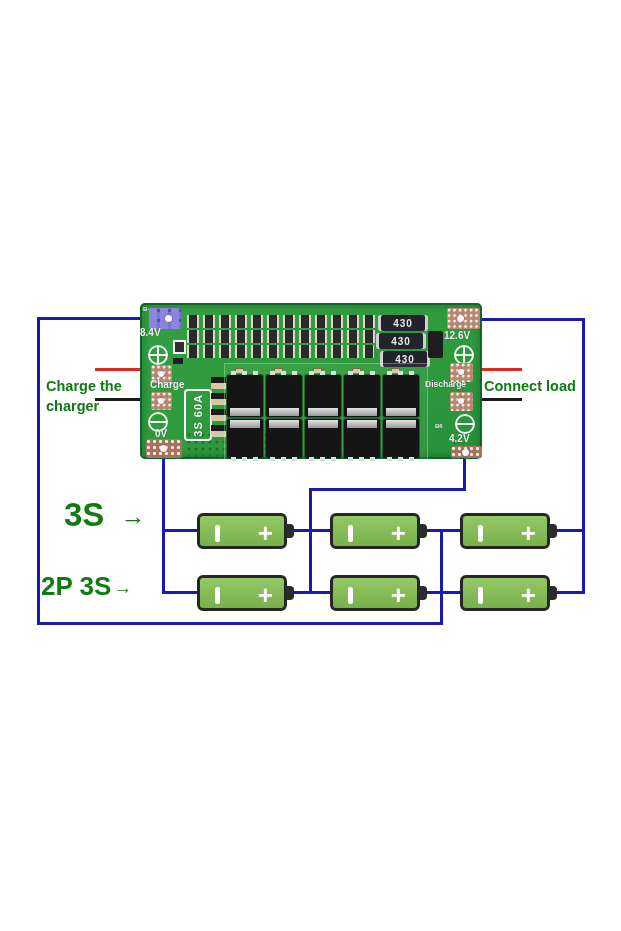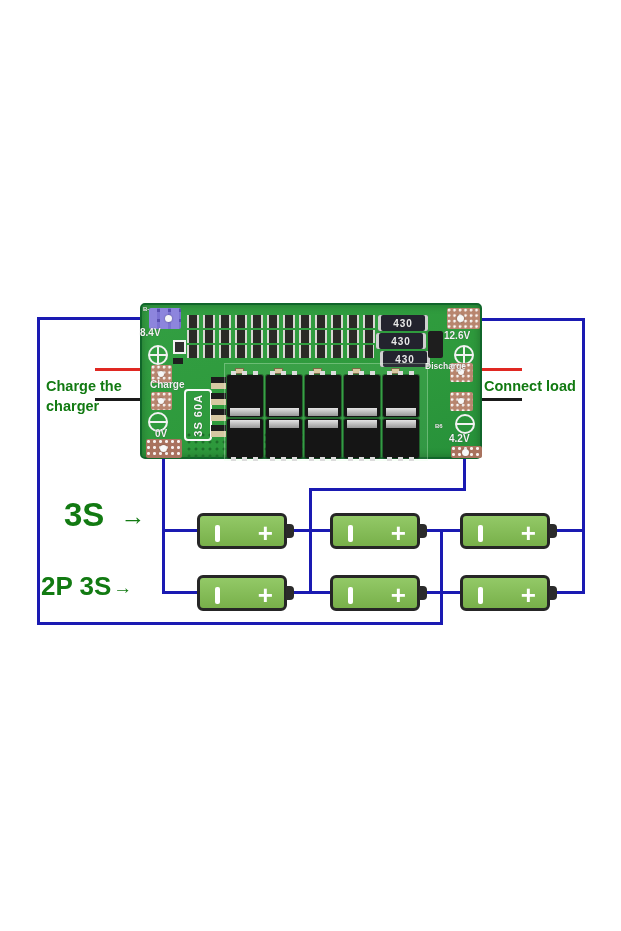--- a/index.html
+++ b/index.html
@@ -160,21 +160,21 @@
     <div class="chipd" style="left:286px;top:26px;width:15px;height:27px;border-radius:2px;"></div>
 
     <div class="b padS" style="left:305px;top:3px;width:33px;height:21px;">
       <div class="hole" style="left:10px;top:7px;width:7px;height:7px;"></div>
     </div>
     <div class="silk" style="left:302px;top:25px;font-size:10px;">12.6V</div>
     <div class="ring plus" style="left:312px;top:40px;"></div>
     <div class="b padS" style="left:308px;top:58px;width:23px;height:19px;">
       <div class="hole" style="left:8px;top:6px;width:6px;height:6px;"></div>
     </div>
-    <div class="silk" style="left:283px;top:56px;font-size:8.5px;">Discharge</div>
+    <div class="silk" style="left:283px;top:74px;font-size:8.5px;">Discharge</div>
     <div class="b padS" style="left:308px;top:87px;width:23px;height:19px;">
       <div class="hole" style="left:8px;top:6px;width:6px;height:6px;"></div>
     </div>
     <div class="ring" style="left:313px;top:109px;"></div>
     <div class="silk" style="left:293px;top:118px;font-size:6px;">B6</div>
     <div class="silk" style="left:307px;top:128px;font-size:10px;">4.2V</div>
     <div class="b padB" style="left:309px;top:141px;width:31px;height:12px;">
       <div class="hole" style="left:11px;top:3px;width:7px;height:7px;"></div>
     </div>
 

